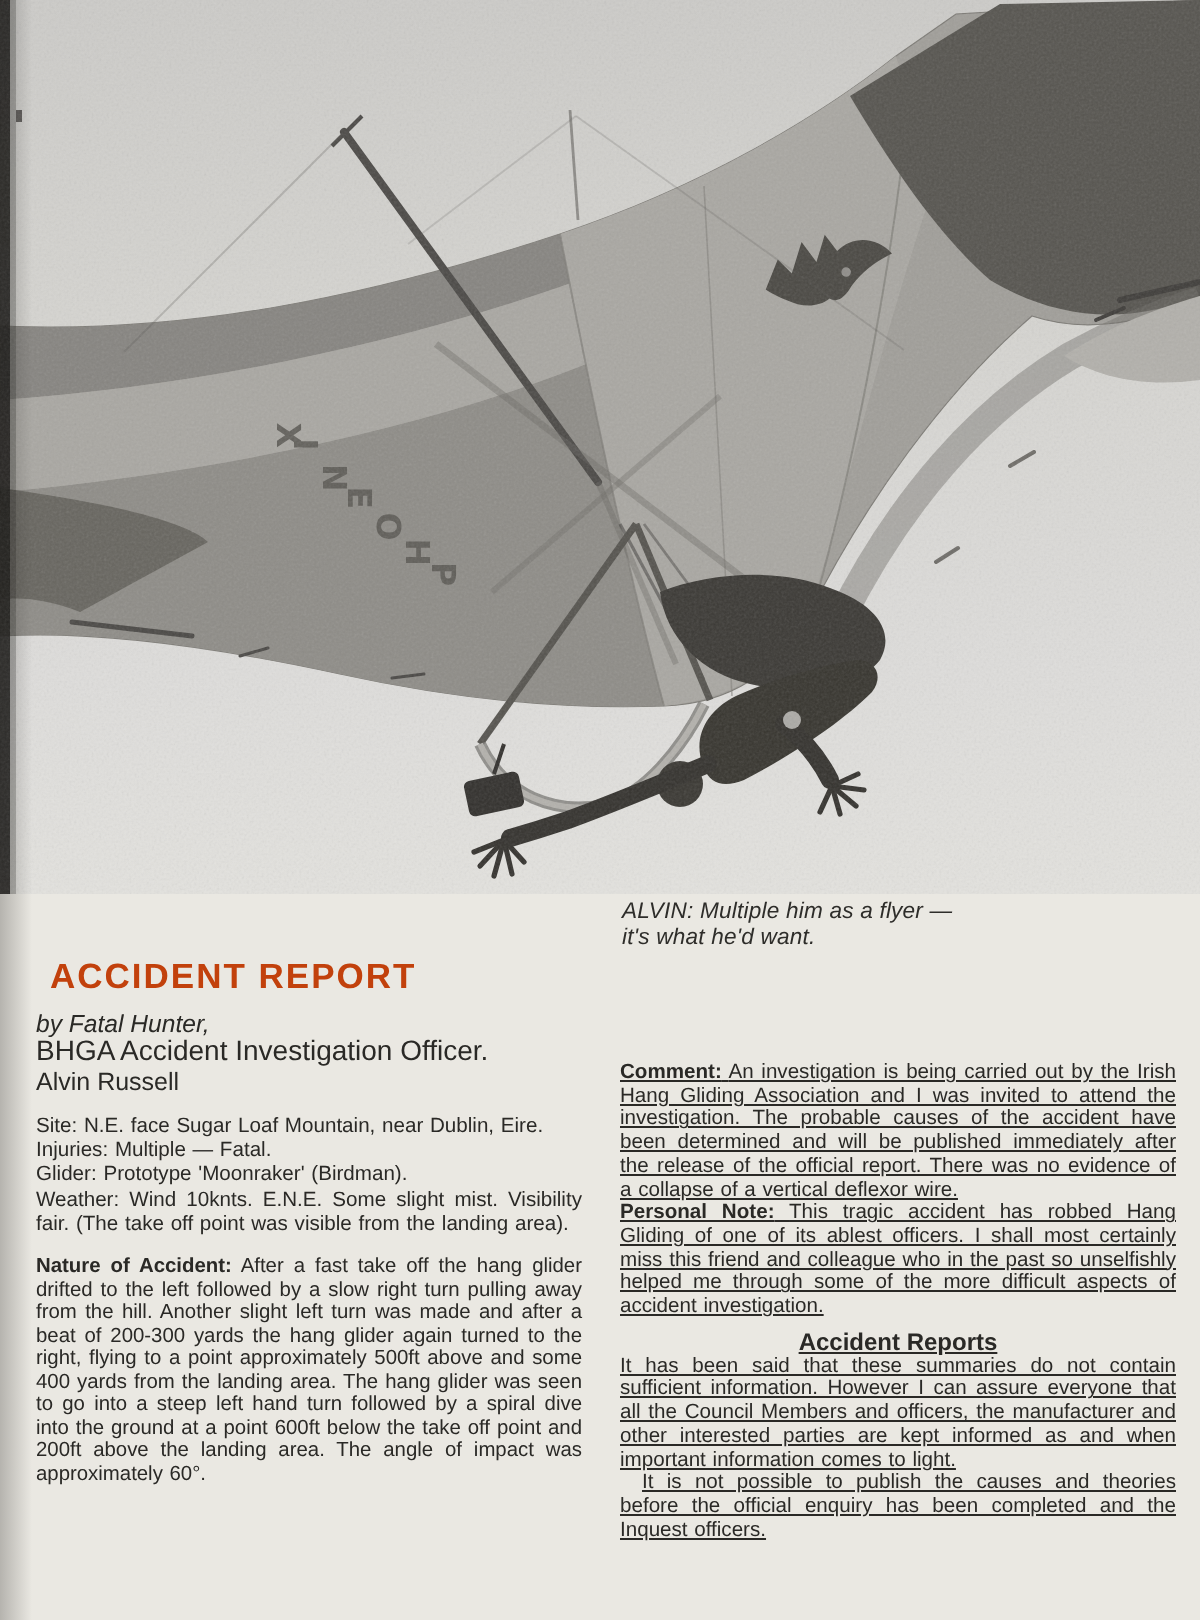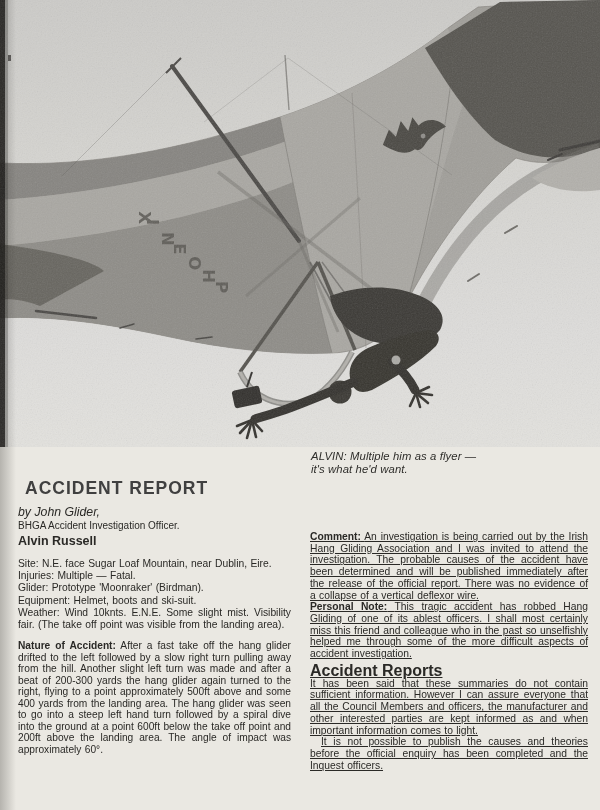--- a/index.html
+++ b/index.html
@@ -5,30 +5,30 @@
   html,body{margin:0;padding:0;}
   body{width:600px;height:810px;background:#8e8c88;font-family:"Liberation Sans",sans-serif;}
   .page{position:relative;width:600px;height:810px;background:#eae8e2;overflow:hidden;color:#2a2926;}
   .edge-shadow{position:absolute;left:0;top:0;bottom:0;width:16px;
     background:linear-gradient(90deg,rgba(45,43,40,.28),rgba(45,43,40,0));pointer-events:none;z-index:5;}
   .photo{position:absolute;left:0;top:0;width:600px;height:447px;display:block;}
   .caption{position:absolute;left:311px;top:450px;width:285px;
     font-style:italic;font-size:11.3px;line-height:13.4px;color:#2e2d2a;letter-spacing:.1px;}
   .col-left{position:absolute;left:18px;top:478px;width:273px;}
   .col-right{position:absolute;left:310px;top:531px;width:278px;text-decoration:underline;}
-  .title{font-size:17.5px;font-weight:bold;letter-spacing:1px;color:#404040;margin:0 0 7px 7px;}
+  .title{font-size:17.5px;font-weight:bold;letter-spacing:1px;color:#c2410c;margin:0 0 7px 7px;}
   .byline{font-style:italic;font-size:12.3px;line-height:13px;margin:0;}
-  .role{font-size:10px;line-height:13px;margin:0 0 2px 0;}
-  .subject{font-weight:bold;font-size:12.5px;line-height:14px;margin:2px 0 0 0;}
+  .role{font-size:14px;line-height:13px;margin:0 0 2px 0;}
+  .subject{font-weight:normal;font-size:12.5px;line-height:14px;margin:2px 0 0 0;}
   .facts{margin-top:10px;}
   .body{font-size:10.3px;line-height:12.2px;text-align:justify;margin:0;word-spacing:.5px;}
   .tight{font-size:10.2px;line-height:11.5px;}
   .rt{line-height:11.7px;}
   .gap9{height:9px;}
-  .subhead{font-weight:bold;font-size:16px;line-height:12px;margin:5px 0 1px 0;}
+  .subhead{font-weight:bold;font-size:12px;line-height:12px;margin:5px 0 1px 0;text-align:center;}
   .indent{text-indent:11px;}
   b{font-weight:bold;}
 </style>
 </head>
 <body>
 
 <div class="page">
 
   <svg class="photo" viewBox="0 0 600 447" width="600" height="447" xmlns="http://www.w3.org/2000/svg">
     <defs>
@@ -154,29 +154,28 @@
     <rect x="0" y="0" width="600" height="447" filter="url(#grain)" opacity="0.16"></rect>
   </svg>
 
   <div class="caption">
     <div>ALVIN: Multiple him as a flyer —</div>
     <div>it's what he'd want.</div>
   </div>
 
   <div class="col-left">
     <h1 class="title">ACCIDENT REPORT</h1>
-    <p class="byline">by John Glider,</p>
+    <p class="byline">by Fatal Hunter,</p>
     <p class="role">BHGA Accident Investigation Officer.</p>
     <p class="subject">Alvin Russell</p>
 
     <div class="facts">
       <p class="body"><span>Site:</span> <span>N.E. face Sugar Loaf Mountain, near Dublin, Eire.</span></p>
       <p class="body"><span>Injuries:</span> <span>Multiple — Fatal.</span></p>
       <p class="body"><span>Glider:</span> <span>Prototype 'Moonraker' (Birdman).</span></p>
-      <p class="body"><span>Equipment:</span> <span>Helmet, boots and ski-suit.</span></p>
       <p class="body"><span>Weather:</span> <span>Wind 10knts. E.N.E. Some slight mist. Visibility fair. (The take off point was visible from the landing area).</span></p>
     </div>
 
     <div class="gap9"></div>
     <p class="body tight">
       <b>Nature of Accident:</b>
       <span>After a fast take off the hang glider drifted to the left followed by a slow right turn pulling away from the hill. Another slight left turn was made and after a beat of 200-300 yards the hang glider again turned to the right, flying to a point approximately 500ft above and some 400 yards from the landing area. The hang glider was seen to go into a steep left hand turn followed by a spiral dive into the ground at a point 600ft below the take off point and 200ft above the landing area. The angle of impact was approximately 60°.</span>
     </p>
   </div>
 

